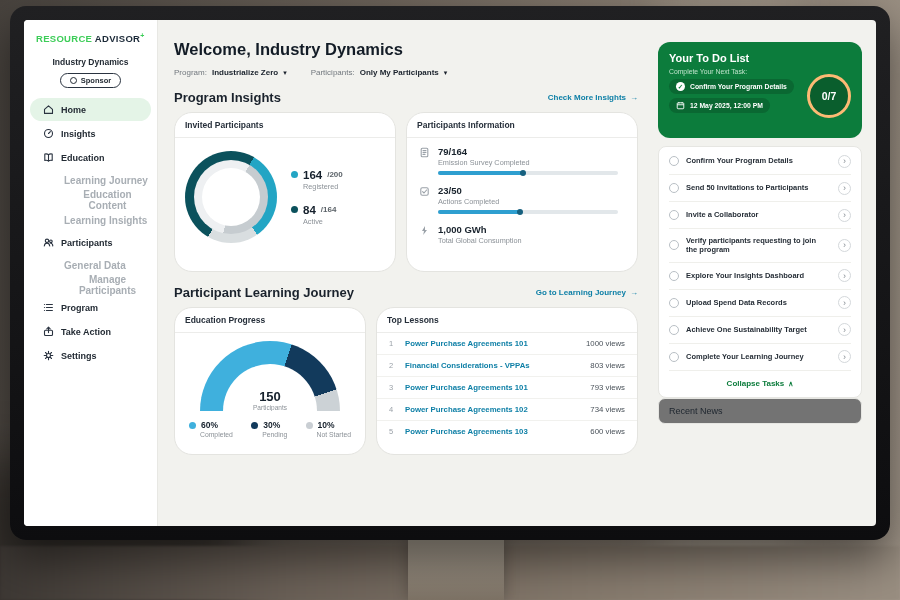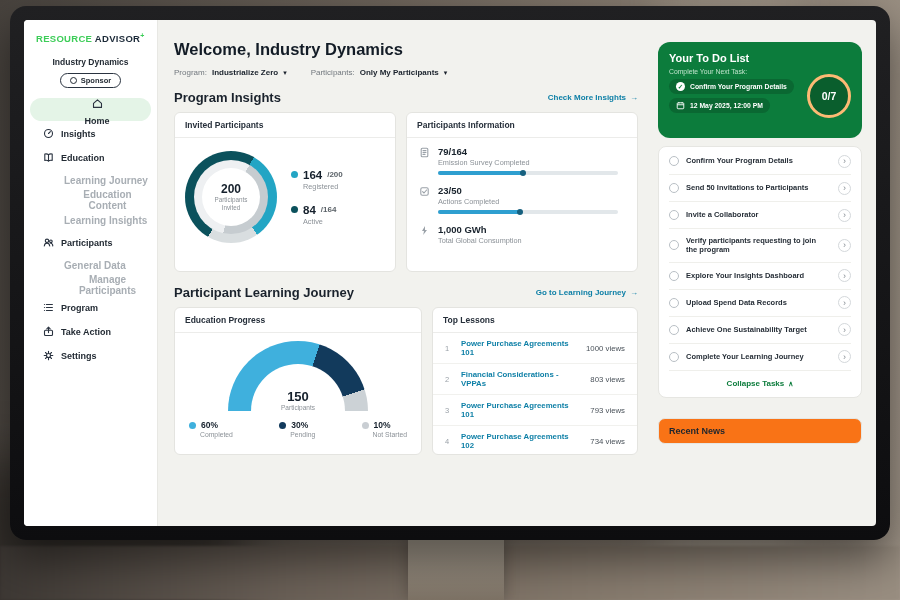--- a/index.html
+++ b/index.html
@@ -21,41 +21,41 @@
   
   .sidebar { width:134px; flex:none; background:#fff; border-right:1px solid #e8e8e4; padding-top:12px; }
   .logo { padding-left:12px; font-size:9.5px; font-weight:bold; letter-spacing:.3px; white-space:nowrap; }
   .logo .lg { color:#3dcd58; } .logo .ld { color:#1c2a38; } .logo .lp { color:#3dcd58; font-size:7px; vertical-align:super; }
   .org { margin-top:13px; text-align:center; font-size:8.5px; font-weight:bold; color:#232b34; }
   .badge { margin:6px auto 10px; display:flex; align-items:center; gap:4px; border:1px solid #2a3340; border-radius:9px;
     padding:2px 9px; width:fit-content; font-size:7.5px; font-weight:bold; color:#232b34; }
   .badge-dot { width:7px; height:7px; border:1.4px solid #232b34; border-radius:50%; }
   .nav-item { display:flex; align-items:center; gap:7px; height:23px; padding-left:13px; margin:1px 6px;
     border-radius:12px; font-size:9px; font-weight:bold; color:#232b34; cursor:pointer; }
-  .nav-item.active { background:#e4f4e7;flex-direction:column; }
+  .nav-item.active { background:#e4f4e7; }
   .nav-item svg { width:11px; height:11px; stroke:#2a3340; fill:none; stroke-width:1.1; stroke-linecap:round; stroke-linejoin:round; flex:none; }
   .nav-sub { height:20px; display:flex; align-items:center; padding-left:34px; margin:0 6px; font-size:10px; font-weight:600; color:#a8aeb4; cursor:pointer;text-align:center; }
 
   
   .main { flex:1; min-width:0; padding:20px 12px 0 16px; }
   .h1 { font-size:16.5px; font-weight:bold; color:#131c26; }
   .filters { display:flex; gap:24px; margin-top:9px; align-items:center; }
   .filter { display:flex; align-items:center; gap:5px; font-size:8px; color:#72787e; cursor:pointer; }
   .filter-val { font-weight:bold; color:#1a222c; }
   .caret-down::before { content:"▾"; font-size:7px; color:#1a222c; }
   .sect { display:flex; justify-content:space-between; align-items:center; margin-top:13px; margin-bottom:7px; }
   .sect-title { font-size:13px; font-weight:bold; color:#1a222c; }
   .sect-link { font-size:8px; font-weight:bold; color:#0d7fa6; display:flex; align-items:center; gap:4px; cursor:pointer; }
   .arrow-r::before { content:"→"; }
   .cards { display:flex; gap:10px; }
-  .card { background:#fff; border:1px solid #e4e4e0; border-radius:6px; overflow:hidden; }
+  .card { background:#fff; border:1px solid #e4e4e0; border-radius:18px; overflow:hidden; }
   .card-h { padding:7px 10px; font-size:8.5px; font-weight:bold; color:#262f3a; border-bottom:1px solid #ececea; }
   .card-invited { width:222px; height:160px; }
   .card-info { flex:1; height:160px; }
-  .card-edu { width:248px; height:148px; }
+  .card-edu { width:192px; height:148px; }
   .card-lessons { flex:1; height:148px; }
 
   
   .inv-body { display:flex; align-items:center; gap:14px; padding:13px 10px; }
   .donut { position:relative; width:92px; height:92px; border-radius:50%; flex:none;
     background: conic-gradient(from 210deg,#0b515c 0 50%,#23a5c4 50% 82%,#d9dee0 82% 100%); }
   .donut-inner { position:absolute; inset:9px; border-radius:50%;
     background: conic-gradient(from 30deg,#c6ccd0 0 45%,#eef0f2 45% 100%); }
   .donut-hole { position:absolute; inset:17px; border-radius:50%; background:#fff; }
   .donut-center { position:absolute; inset:17px; display:flex; flex-direction:column; align-items:center; justify-content:center; text-align:center; }
@@ -117,22 +117,22 @@
   .tasks { background:#fff; border:1px solid #e6e6e2; border-radius:8px; margin-top:8px; padding:1px 10px; }
   .task { display:flex; align-items:center; gap:7px; padding:6.5px 0; border-bottom:1px solid #efefeb; cursor:pointer; }
   .task-circ { width:10px; height:10px; border:1.3px solid #b9bfc5; border-radius:50%; flex:none; }
   .task-lab { flex:1; font-size:7.5px; font-weight:600; color:#262e37; line-height:1.3; padding-right:4px; }
   .task-chev { width:13px; height:13px; border:1px solid #d4d8db; border-radius:50%; color:#858c93; font-size:9px;
     display:flex; align-items:center; justify-content:center; flex:none; }
   .chev-r::before { content:"›"; }
   .collapse { display:flex; justify-content:center; align-items:center; gap:4px; padding:8px 0;
     font-size:8px; font-weight:bold; color:#0c7c3c; cursor:pointer; }
   .caret-up::before { content:"∧"; font-size:7px; }
-  .news { background:#f97316; border:1px solid #e6e6e2; border-radius:7px; margin-top:20px; padding:7px 10px;
-    font-size:9px; font-weight:bold; color:#1d252e; }
+  .news { background:#737373; border:1px solid #e6e6e2; border-radius:7px; margin-top:0; padding:7px 10px;
+    font-size:9px; font-weight:normal; color:#1d252e; }
 </style>
 </head>
 <body>
 
 <div class="scene">
   <div class="bg-band"></div>
   <div class="bg-dark"></div>
   <div class="desk"></div>
   <div class="stand"></div>
 
@@ -245,24 +245,20 @@
           </span>
         </div>
 
         <div class="cards">
           <div class="card card-invited">
             <div class="card-h">Invited Participants</div>
             <div class="inv-body">
               <div class="donut">
                 <div class="donut-inner"></div>
                 <div class="donut-hole"></div>
-                <div class="donut-center">
-                  <div class="donut-val">200</div>
-                  <div class="donut-lab">Participants Invited</div>
-                </div>
               </div>
               <div class="leg">
                 <div>
                   <div class="leg-row">
                     <span class="dot dot-cyan"></span>
                     <span class="leg-val">164</span>
                     <span class="leg-suffix">/200</span>
                   </div>
                   <div class="leg-lab">Registered</div>
                 </div>

